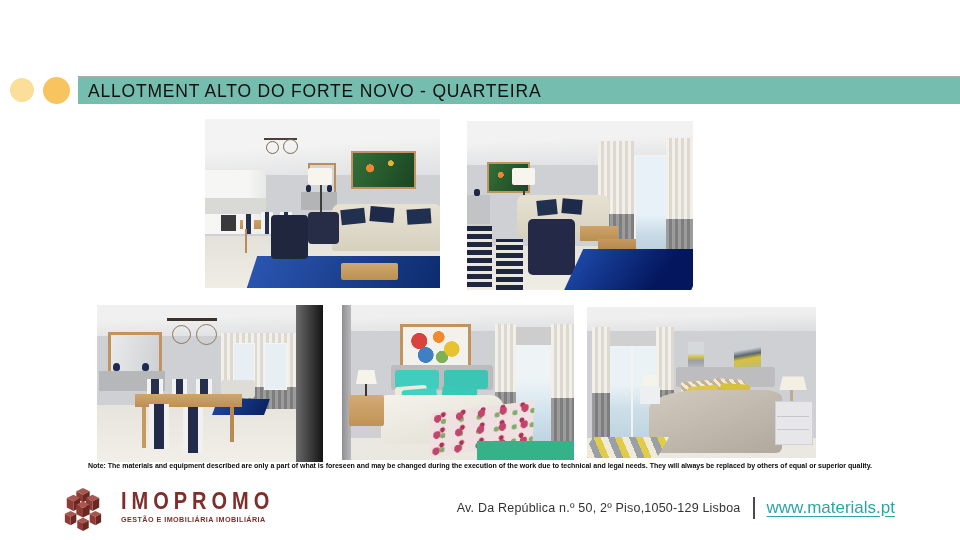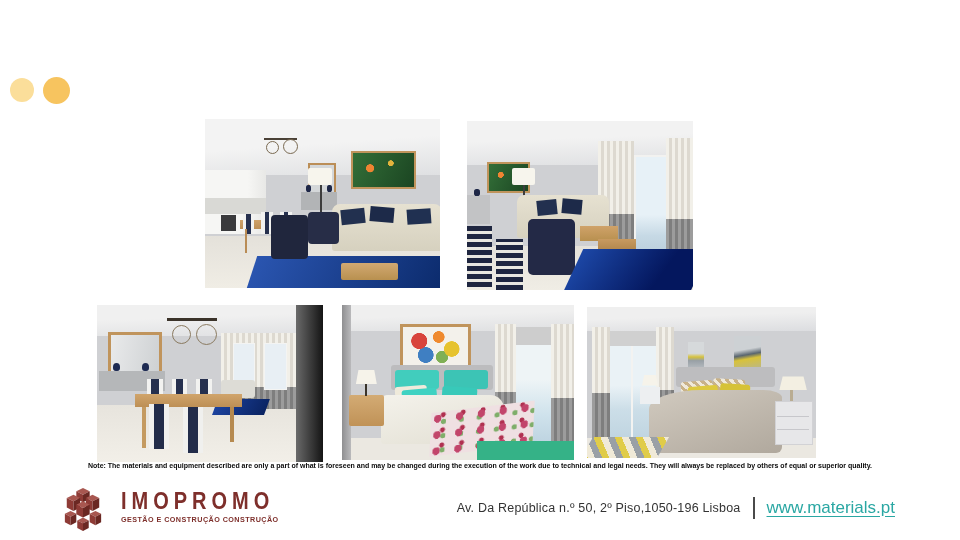--- a/index.html
+++ b/index.html
@@ -39,20 +39,23 @@
   .sep{width:2px;height:22px;background:#4a4a4a;}
   .website{font-size:17px;color:#2AA7A3;text-decoration:underline;text-underline-offset:3px;white-space:nowrap;}
 </style>
 </head>
 <body>
 
 <div class="slide">
 
   <div class="circle c1"></div>
   <div class="circle c2"></div>
+  <div class="title-bar">
+    <span class="title">ALLOTMENT ALTO DO FORTE NOVO - QUARTEIRA</span>
+  </div>
 
   <div class="ph" id="ph1" aria-label="Render of open-plan living room with white kitchen, wood dining table, navy armchairs, cream sofa and blue rug">
     <div style="left:0;top:0;width:100%;height:33%;background:linear-gradient(176deg,#f3f3f3 45%,#dfe0e2)"></div>
     <div style="left:0;bottom:0;width:100%;height:31%;background:linear-gradient(#e4e1da,#f0ede5)"></div>
     <div style="left:0;top:30%;width:26%;height:38%;background:linear-gradient(90deg,#f6f6f4 70%,#e8e8e6)"></div>
     <div style="left:0;top:47%;width:26%;height:9%;background:#d9d9d5"></div>
     <div style="left:7%;top:57%;width:6%;height:9%;background:#3a3a3c"></div>
     <div style="left:25%;top:11%;width:14%;height:2px;background:#4a4136"></div>
     <div style="left:26%;top:13%;width:11px;height:11px;border:1px solid #7a6a52;border-radius:50%"></div>
     <div style="left:33%;top:12%;width:13px;height:13px;border:1px solid #7a6a52;border-radius:50%"></div>
@@ -215,23 +218,23 @@
           <polygon points="41,29 35,32 35,41 41,38" fill="#6B2823"></polygon>
 
           <polygon points="22,33 28,36 22,39 16,36" fill="#A85750"></polygon>
           <polygon points="16,36 22,39 22,47 16,44" fill="#8E3B36"></polygon>
           <polygon points="28,36 22,39 22,47 28,44" fill="#6B2823"></polygon>
         </g>
       </svg>
     </span>
     <span class="logo-text">
       <span class="brand">IMOPROMO</span>
-      <span class="tagline">GESTÃO E CONSTRUÇÃO CONSTRUÇÃO</span>
+      <span class="tagline">GESTÃO E IMOBILIÁRIA IMOBILIÁRIA</span>
     </span>
   </div>
 
   <div class="contact">
-    <span class="address">Av. Da República n.º 50, 2º Piso,1050-196 Lisboa</span>
+    <span class="address">Av. Da República n.º 50, 2º Piso,1050-129 Lisboa</span>
     <span class="sep"></span>
     <span class="website">www.materials.pt</span>
   </div>
 
 </div>
 
 </body></html>

